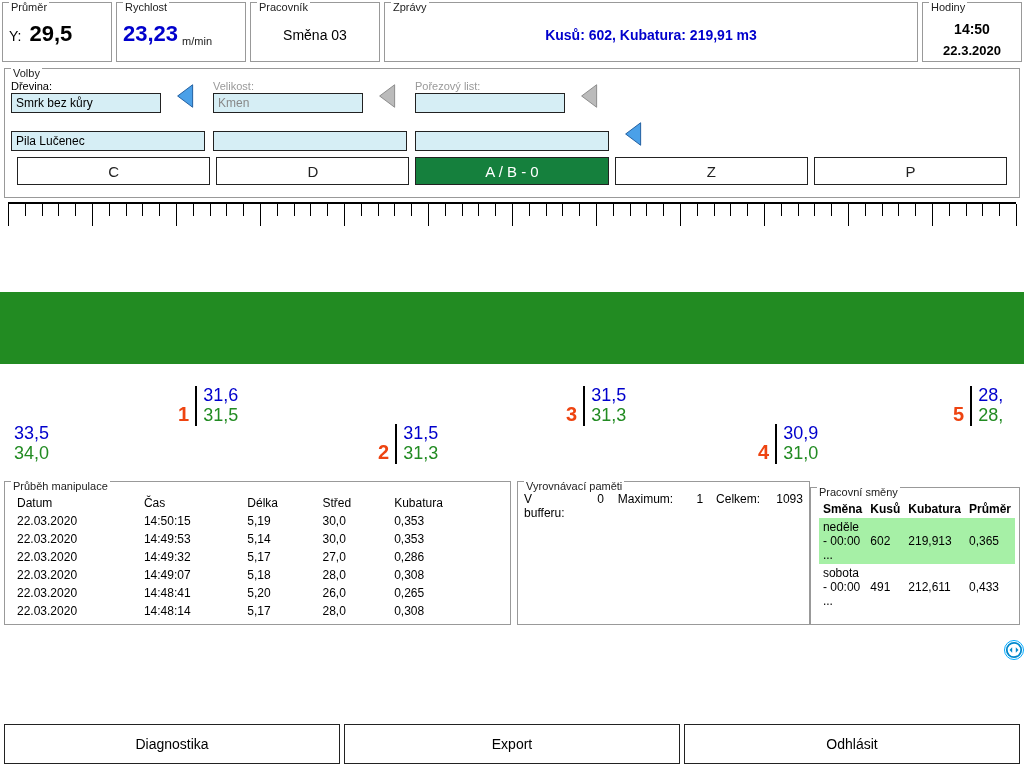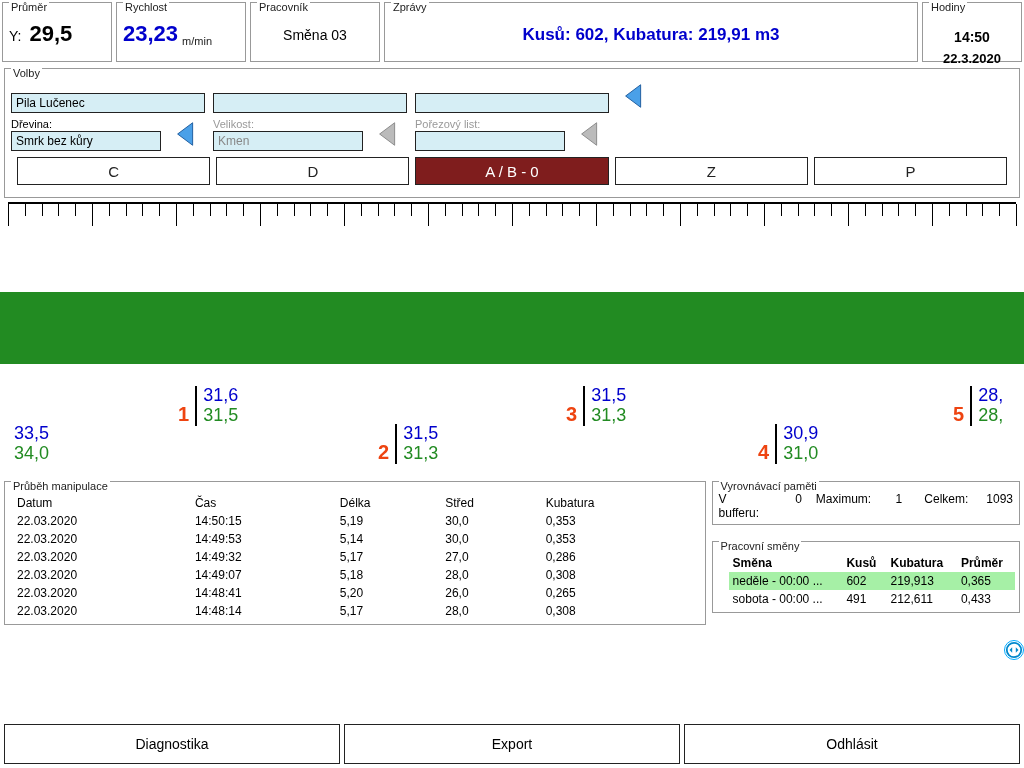--- a/index.html
+++ b/index.html
@@ -64,21 +64,21 @@
   .grade-row { display:flex; gap:6px; padding:2px 6px 6px 6px;}
   .grade-btn {
     flex:1;
     height: 28px;
     border:1px solid #222;
     background:#fff;
     font-size:15px;
     color:#222;
     cursor:pointer;
   }
-  .grade-btn.active { background:#7f1d1d; color:#fff;}
+  .grade-btn.active { background:#15803d; color:#fff;}
   .graph-area {
     margin: 4px 8px;
     height: 180px;
     border-top: 2px solid #000;
     position:relative;
     background:#fff;
   }
   .graph-ticks { position:absolute; top:0; left:0; right:0; height:20px;}
   .graph-tick { position:absolute; top:0; width:1px; height:22px; background:#000;}
   .green-band {
@@ -103,21 +103,21 @@
   .tbl-panel .panel-title { top:-2px; left:6px;}
   .tbl { width:100%; border-collapse:collapse; font-size:12px;}
   .tbl th, .tbl td { text-align:left; padding:2px 6px;}
   .tbl th { font-weight:normal;}
   .buf-panel { border:1px solid #999; position:relative; padding:10px 6px 4px 6px; font-size:12px;}
   .buf-row { display:flex; gap:4px;}
   .buf-row span { display:inline-block;}
   .shifts { width:100%; border-collapse:collapse; font-size:12px;}
   .shifts th, .shifts td { text-align:left; padding:2px 4px;}
   .shifts tr.hl td { background:#a6f0a6;}
-  .shifts-wrap { border:1px solid #999; position:relative; padding:12px 4px 4px 16px; margin-top:16px;}
+  .shifts-wrap { border:1px solid #999; position:relative; padding:12px 4px 4px 8px; margin-top:6px;}
   .footer { position:absolute; bottom:4px; left:4px; right:4px; display:flex; gap:4px;border-radius:20px;}
   .footer button {
     flex:1;
     height:40px;
     border:1px solid #222;
     background:#fff;
     font-size:14px;
     cursor:pointer;
   }
   .tv-icon { position:absolute; right:0; top:640px; width:20px; height:20px; 
@@ -140,41 +140,31 @@
       <span class="big-val blue">23,23</span>
       <span class="unit">m/min</span>
     </div>
   </div>
   <div class="panel p-pracovnik">
     <div class="panel-title">Pracovník</div>
     <span style="font-size:14px;">Směna 03</span>
   </div>
   <div class="panel p-zpravy">
     <div class="panel-title">Zprávy</div>
-    <span class="blue" style="font-weight:bold;font-size:17px;">Kusů: 602, Kubatura: 219,91 m3</span>
+    <span class="blue" style="font-weight:bold;font-size:14px;">Kusů: 602, Kubatura: 219,91 m3</span>
   </div>
   <div class="panel p-hodiny">
     <div class="panel-title">Hodiny</div>
-    <div style="font-weight:bold;font-size:14px;margin-top:14px;">14:50</div>
+    <div style="font-weight:bold;font-size:14px;margin-top:6px;">14:50</div>
     <div style="font-weight:bold;font-size:13px;margin-top:6px;">22.3.2020</div>
   </div>
 </div>
 
 <div class="volby">
   <div class="panel-title">Volby</div>
-  <div class="volby-row">
-    <div class="vfield" style="width:194px;">Pila Lučenec</div>
-    <div class="vfield" style="width:194px;"></div>
-    <div class="vfield" style="width:194px;"></div>
-    <button class="arrow-btn">
-      <svg viewBox="0 0 32 32">
-          <polygon points="22,4 6,16 22,28" fill="#4aa0e8" stroke="#1c5a9c" stroke-width="1"></polygon>
-        </svg>
-    </button>
-  </div>
   <div class="volby-row">
     <div class="vgroup">
       <label>Dřevina:</label>
       <div class="vfield" style="width:150px;">Smrk bez kůry</div>
     </div>
     <button class="arrow-btn">
       <svg viewBox="0 0 32 32">
           <polygon points="22,4 6,16 22,28" fill="#4aa0e8" stroke="#1c5a9c" stroke-width="1"></polygon>
         </svg>
     </button>
@@ -187,20 +177,30 @@
           <polygon points="22,4 6,16 22,28" fill="#bbb" stroke="#888" stroke-width="1"></polygon>
         </svg>
     </button>
     <div class="vgroup">
       <label class="disabled-label">Pořezový list:</label>
       <div class="vfield disabled" style="width:150px;"></div>
     </div>
     <button class="arrow-btn">
       <svg viewBox="0 0 32 32">
           <polygon points="22,4 6,16 22,28" fill="#bbb" stroke="#888" stroke-width="1"></polygon>
+        </svg>
+    </button>
+  </div>
+  <div class="volby-row">
+    <div class="vfield" style="width:194px;">Pila Lučenec</div>
+    <div class="vfield" style="width:194px;"></div>
+    <div class="vfield" style="width:194px;"></div>
+    <button class="arrow-btn">
+      <svg viewBox="0 0 32 32">
+          <polygon points="22,4 6,16 22,28" fill="#4aa0e8" stroke="#1c5a9c" stroke-width="1"></polygon>
         </svg>
     </button>
   </div>
   <div class="grade-row">
     <button class="grade-btn">C</button>
     <button class="grade-btn">D</button>
     <button class="grade-btn active">A / B - 0</button>
     <button class="grade-btn">Z</button>
     <button class="grade-btn">P</button>
   </div>
@@ -364,29 +364,29 @@
           <tr>
             <td>22.03.2020</td>
             <td>14:48:14</td>
             <td>5,17</td>
             <td>28,0</td>
             <td>0,308</td>
           </tr>
         </tbody>
     </table>
   </div>
-  <div style="flex:1;display:flex;flex-direction:column;">
+  <div style="flex:1;display:flex;flex-direction:row;">
     <div class="buf-panel">
       <div class="panel-title">Vyrovnávací paměti</div>
       <div class="buf-row">
         <span>V bufferu:</span>
         <span style="width:30px;text-align:right;">0</span>
         <span style="margin-left:10px;">Maximum:</span>
         <span style="width:28px;text-align:right;">1</span>
-        <span style="margin-left:18px;">Celkem:</span>
+        <span style="margin-left:9px;">Celkem:</span>
         <span style="width:42px;text-align:right;">1093</span>
       </div>
     </div>
     <div class="shifts-wrap">
       <div class="panel-title">Pracovní směny</div>
       <table class="shifts">
         <thead>
             <tr>
           <th>Směna</th>
           <th>Kusů</th>

